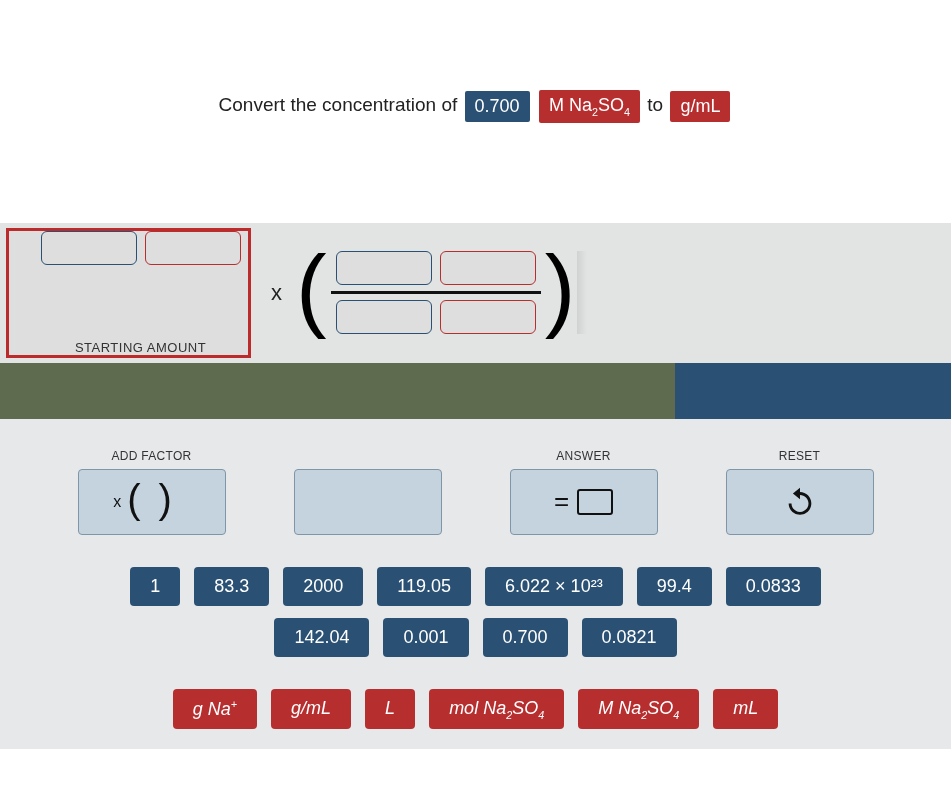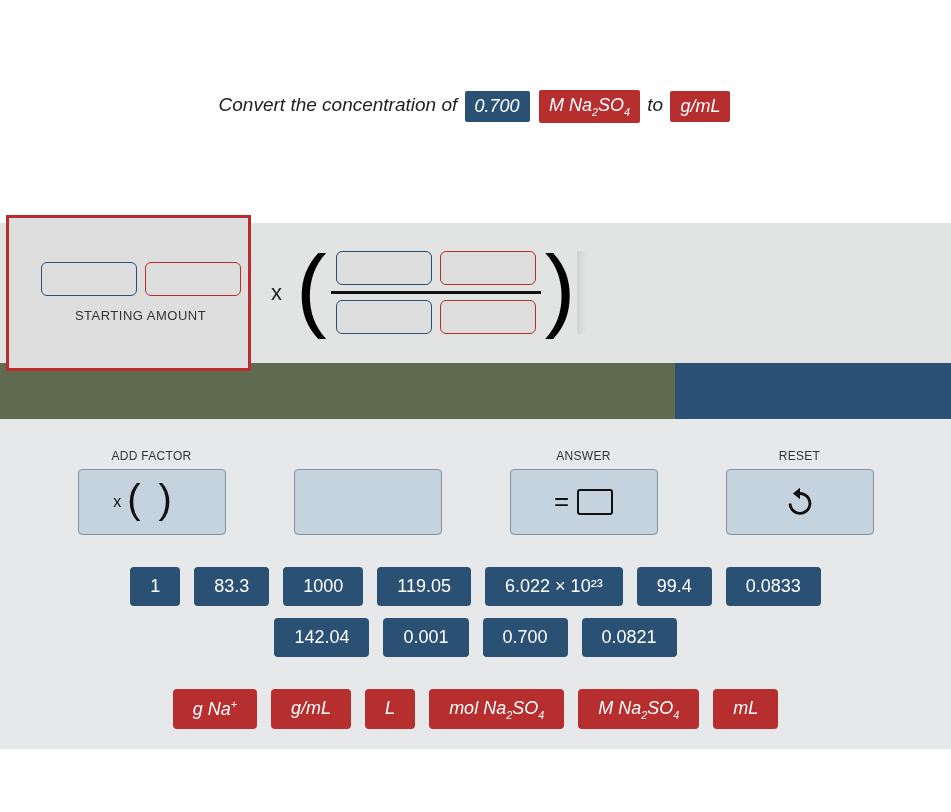--- a/index.html
+++ b/index.html
@@ -7,21 +7,20 @@
     margin: 0;
     font-family: Arial, Helvetica, sans-serif;
     background: #fff;
     width: 951px;
   }
   .prompt-area {
     padding: 90px 0 100px 0;
     text-align: center;
     font-size: 19px;
     color: #222;
-    font-style: italic;
   }
   .badge {
     display: inline-block;
     padding: 5px 10px;
     color: #fff;
     font-size: 18px;
     vertical-align: middle;
     border-radius: 2px;
     margin: 0 2px;
   }
@@ -32,28 +31,28 @@
 
   .work-strip {
     background: #e2e4e3;
     display: flex;
     align-items: center;
     height: 140px;
     position: relative;
   }
   .starting-block {
     width: 245px;
-    height: 156px;
+    height: 130px;
     margin: 5px 0 5px 6px;
     border: 3px solid #bb2b2c;
     background: #dedede;
     display: flex;
     flex-direction: column;
     align-items: center;
-    justify-content: center;
+    justify-content: space-between;
     position: relative;
     padding-left: 24px;
   }
   .starting-slots {
     display: flex;
     gap: 8px;
     margin-bottom: 12px;
   }
   .slot {
     width: 96px;
@@ -253,21 +252,21 @@
           <path d="M12 5V2L7 6l5 4V7c3.3 0 6 2.7 6 6s-2.7 6-6 6-6-2.7-6-6H4c0 4.4 3.6 8 8 8s8-3.6 8-8-3.6-8-8-8z" fill="#111"></path>
         </svg>
       </div>
     </div>
   </div>
 
   <div class="tile-rows">
     <div class="tile-row">
         <div class="tile tile-blue">1</div>
         <div class="tile tile-blue">83.3</div>
-        <div class="tile tile-blue">1000</div>
+        <div class="tile tile-blue">2000</div>
         <div class="tile tile-blue">119.05</div>
         <div class="tile tile-blue">6.022 × 10²³</div>
         <div class="tile tile-blue">99.4</div>
         <div class="tile tile-blue">0.0833</div>
       </div>
     <div class="tile-row">
         <div class="tile tile-blue">142.04</div>
         <div class="tile tile-blue">0.001</div>
         <div class="tile tile-blue">0.700</div>
         <div class="tile tile-blue">0.0821</div>

